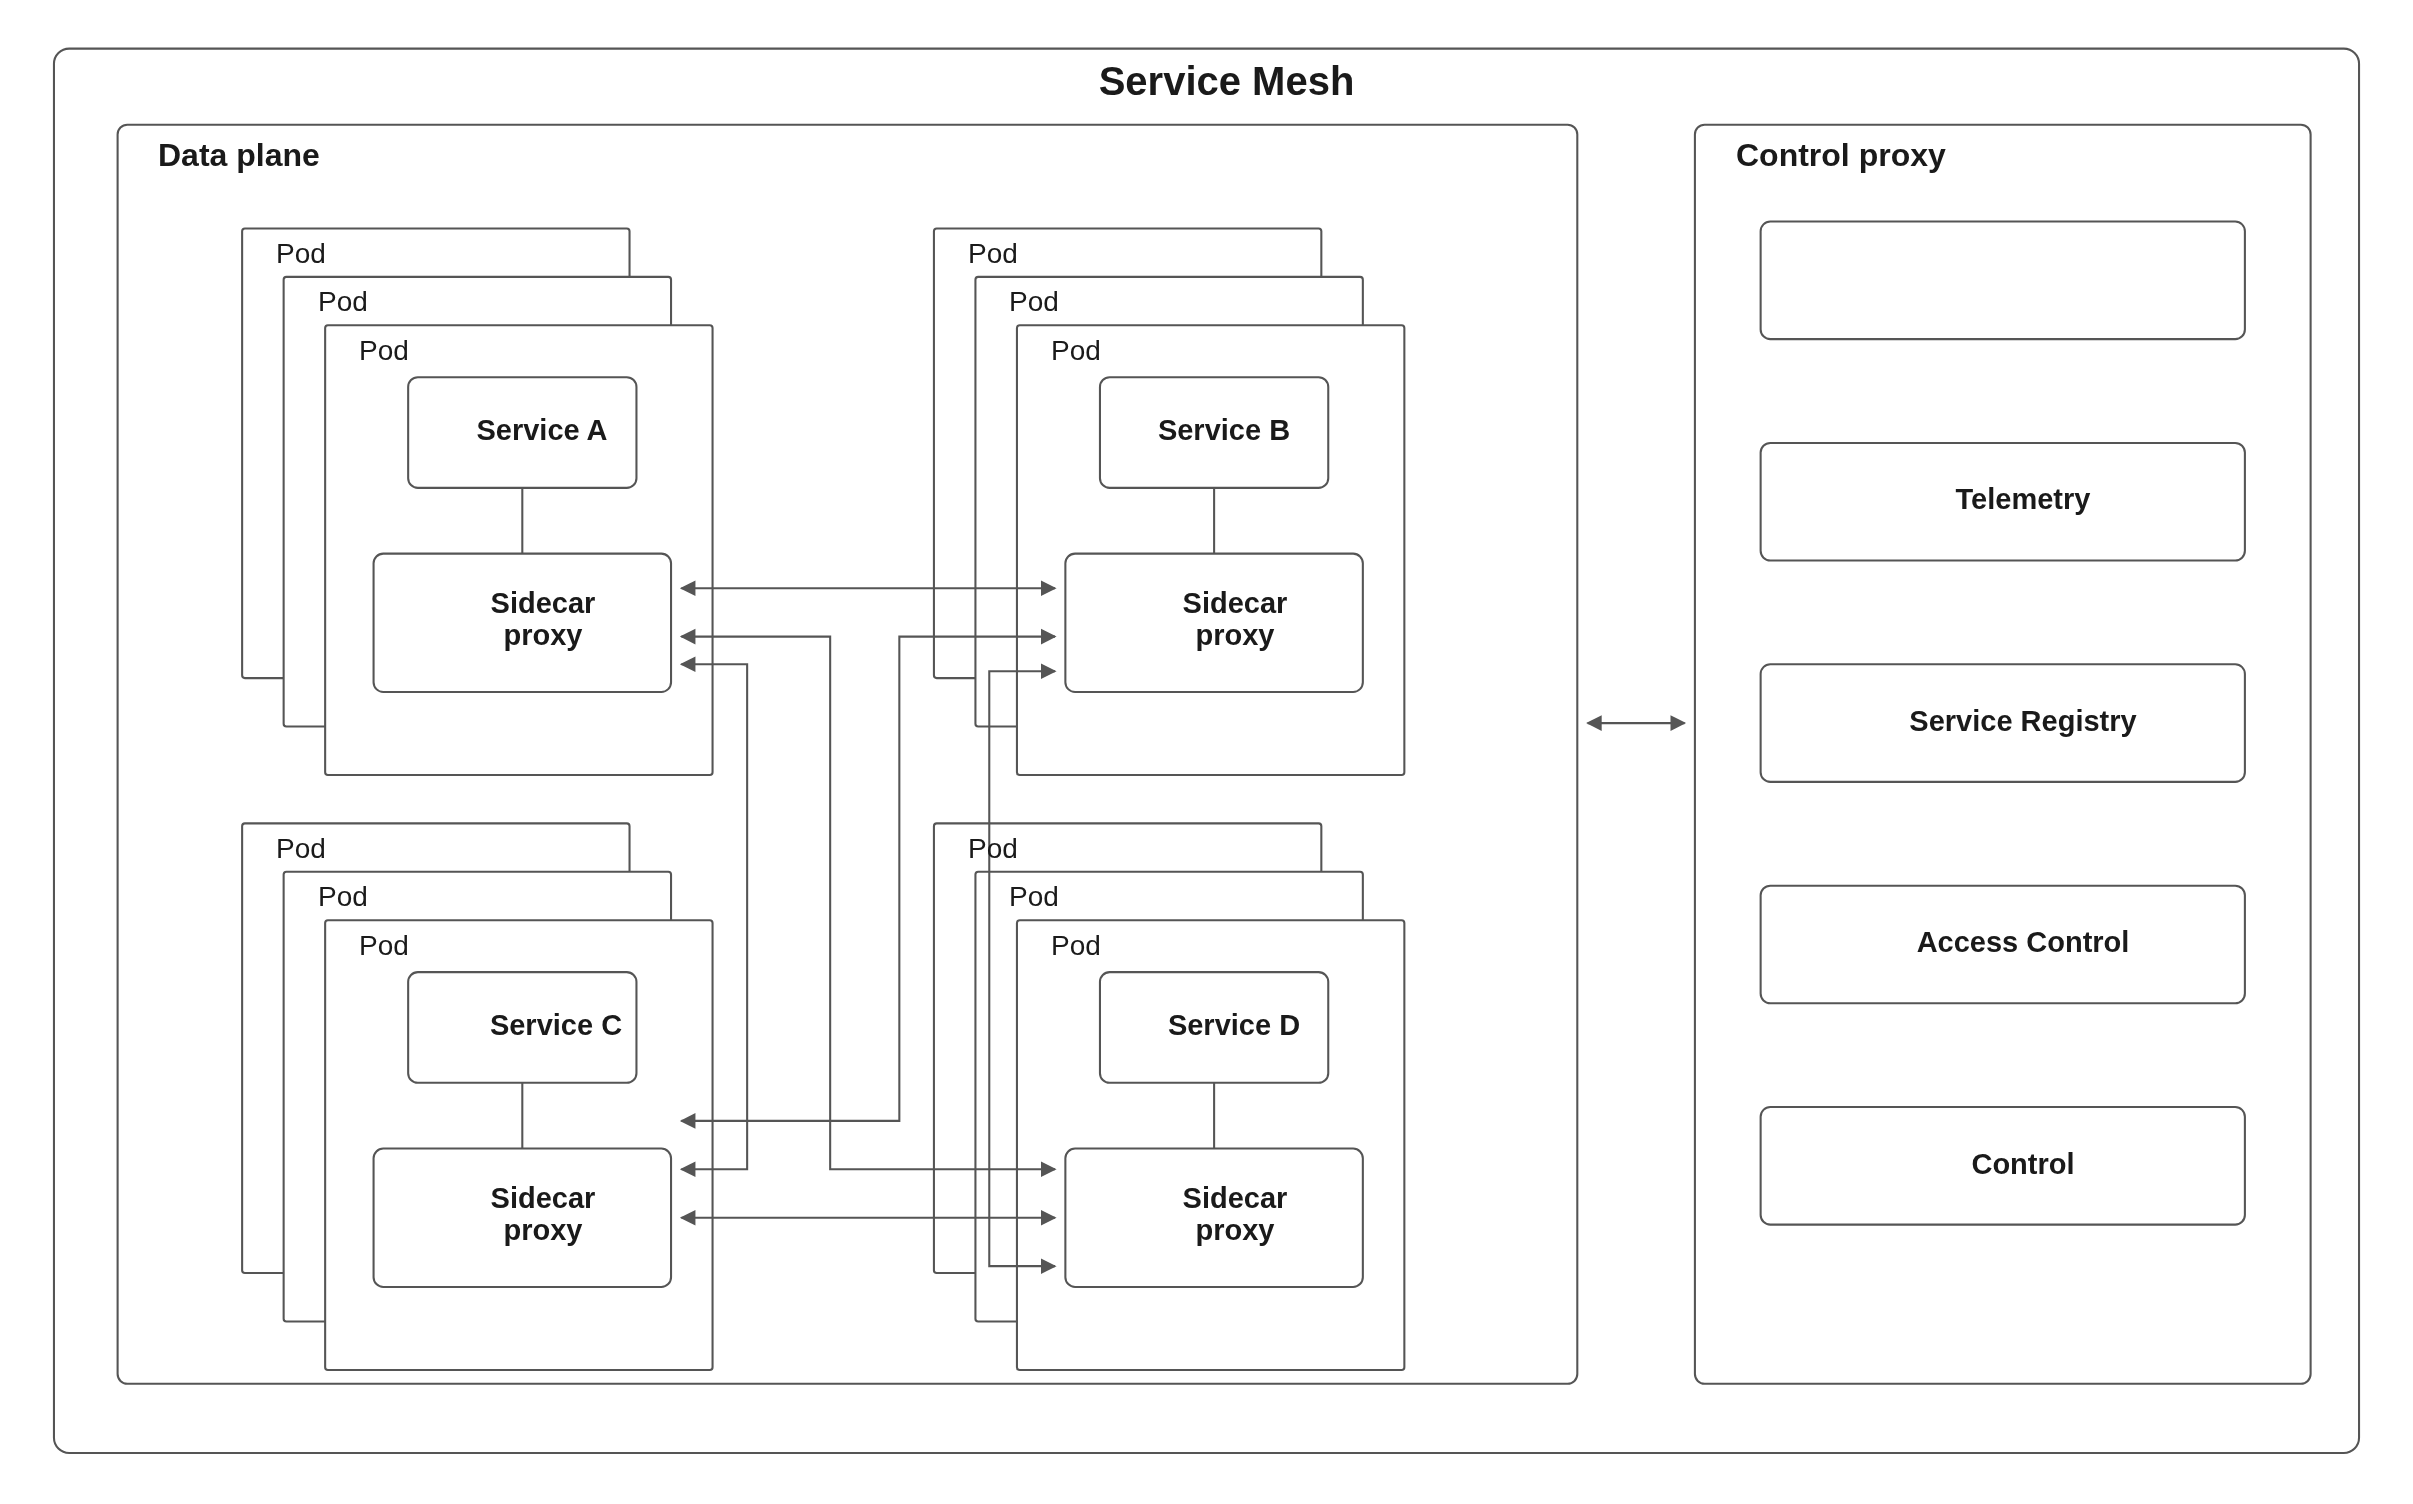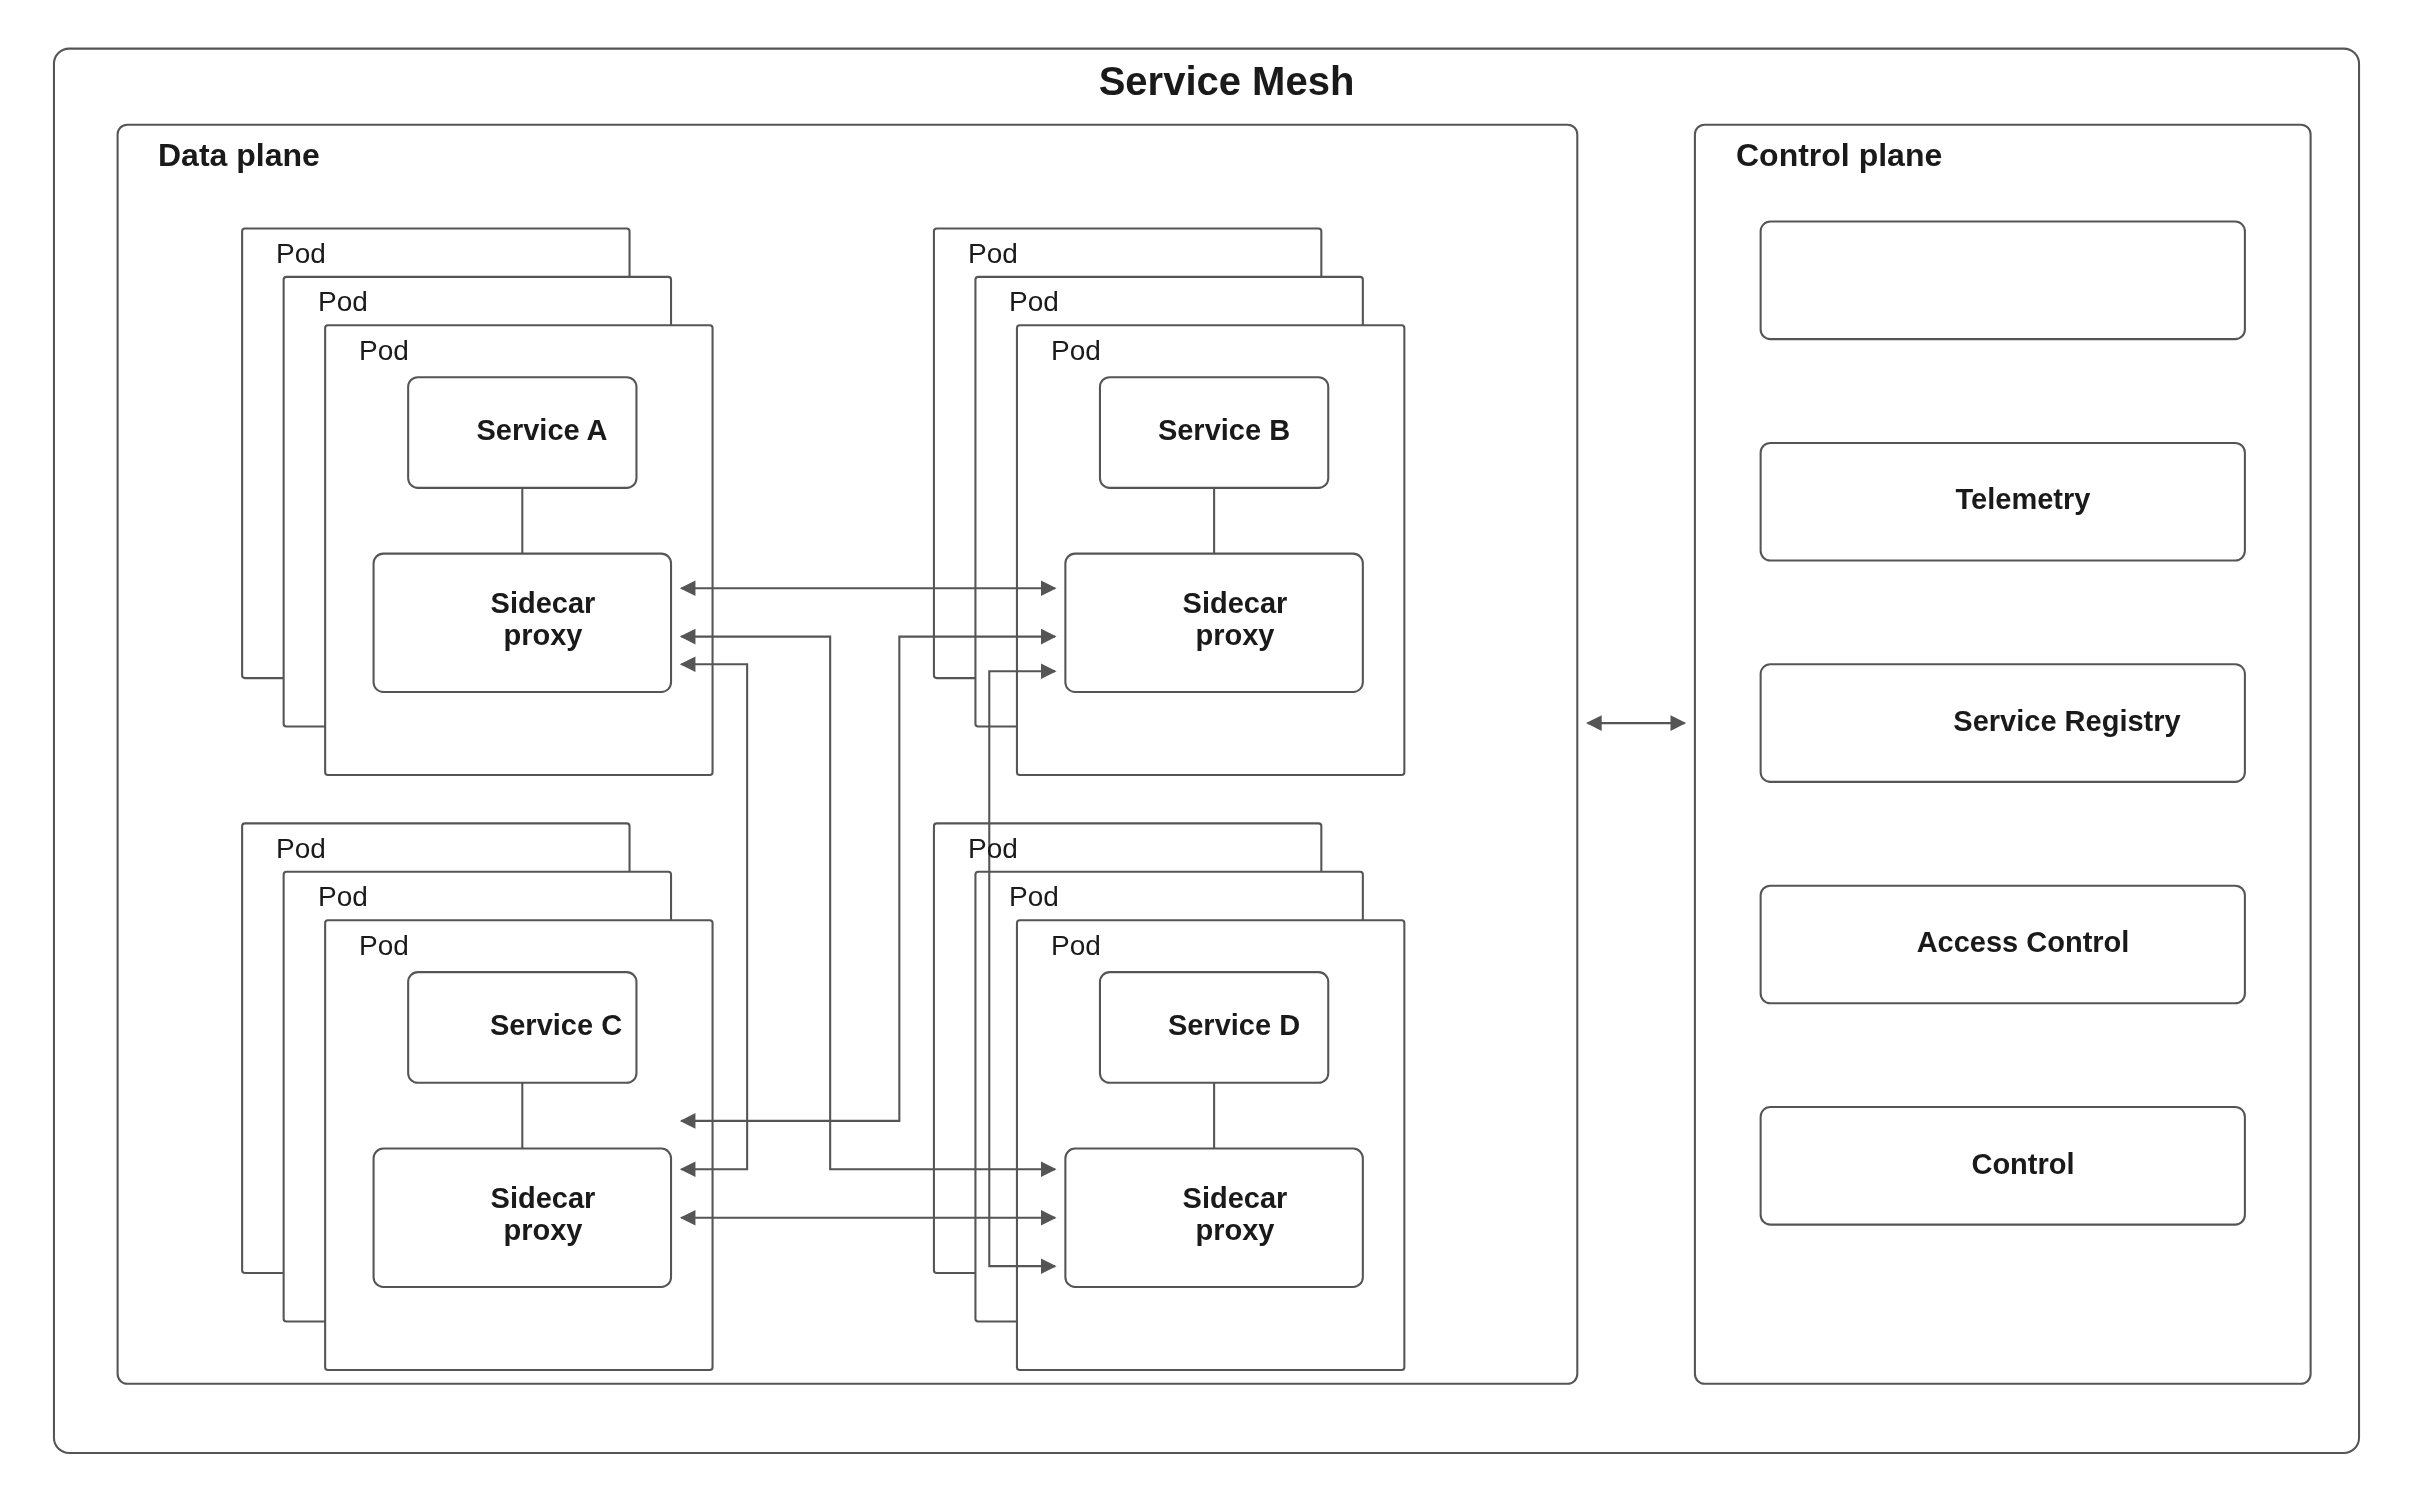--- a/index.html
+++ b/index.html
@@ -130,21 +130,21 @@
 
     <line class="conn" x1="985" y1="1830" x2="1525" y2="1760" opacity="0"></line>
 
     <line class="conn" x1="2295" y1="1045" x2="2435" y2="1045" marker-start="url(#arrow-start)" marker-end="url(#arrow-end)"></line>
   </svg>
 
   <div class="label bold" style="left:0; width:2413px; top:59px; font-size:40px;">Service Mesh</div>
 
   <div class="label bold" style="left:138px; top:138px; font-size:32px; text-align:left;">Data plane</div>
 
-  <div class="label bold" style="left:1716px; top:138px; font-size:32px; text-align:left;">Control plane</div>
+  <div class="label bold" style="left:1716px; top:138px; font-size:32px; text-align:left;">Control proxy</div>
 
   <div class="label" style="left:256px; top:239px; font-size:28px; text-align:left;">Pod</div>
   <div class="label" style="left:298px; top:287px; font-size:28px; text-align:left;">Pod</div>
   <div class="label" style="left:339px; top:336px; font-size:28px; text-align:left;">Pod</div>
   <div class="label bold" style="left:408px; width:228px; top:415px; font-size:29px;">Service A</div>
   <div class="label bold" style="left:374px; width:298px; top:588px; font-size:29px;">Sidecar
 proxy</div>
 
   <div class="label" style="left:948px; top:239px; font-size:28px; text-align:left;">Pod</div>
   <div class="label" style="left:989px; top:287px; font-size:28px; text-align:left;">Pod</div>
@@ -161,18 +161,18 @@
 proxy</div>
 
   <div class="label" style="left:948px; top:834px; font-size:28px; text-align:left;">Pod</div>
   <div class="label" style="left:989px; top:882px; font-size:28px; text-align:left;">Pod</div>
   <div class="label" style="left:1031px; top:931px; font-size:28px; text-align:left;">Pod</div>
   <div class="label bold" style="left:1100px; width:228px; top:1010px; font-size:29px;">Service D</div>
   <div class="label bold" style="left:1066px; width:298px; top:1183px; font-size:29px;">Sidecar
 proxy</div>
 
   <div class="label bold" style="left:1761px; width:484px; top:484px; font-size:29px;">Telemetry</div>
-  <div class="label bold" style="left:1761px; width:484px; top:706px; font-size:29px;margin-left:44px;">Service Registry</div>
+  <div class="label bold" style="left:1761px; width:484px; top:706px; font-size:29px;">Service Registry</div>
   <div class="label bold" style="left:1761px; width:484px; top:927px; font-size:29px;">Access Control</div>
   <div class="label bold" style="left:1761px; width:484px; top:1149px; font-size:29px;">Control</div>
 
 </div>
 
 
 </body></html>

